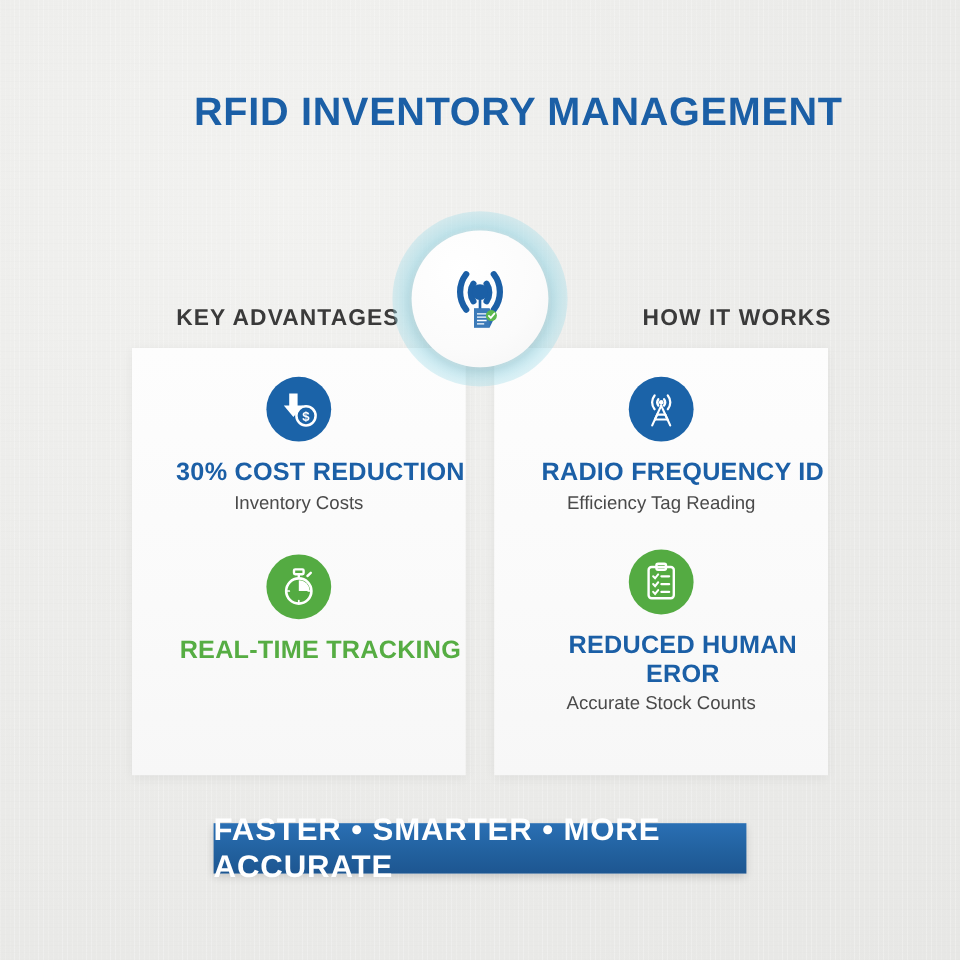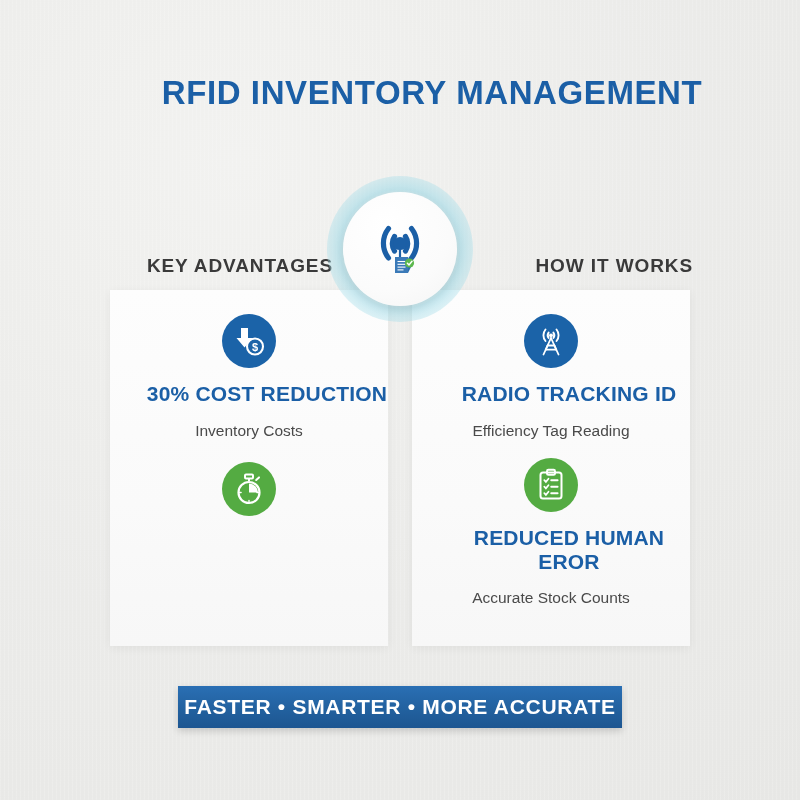--- a/index.html
+++ b/index.html
@@ -138,41 +138,41 @@
     margin-top: 14px;
     font-size: 21px;
     font-weight: bold;
     letter-spacing: .2px;
     line-height: 1.13;
     margin-left: 36px;
   }
   .t-blue  { color: #1b5fa6; }
   .t-green { color: #56ad43; }
   .item-sub {
-    margin-top: 16px;
+    margin-top: 5px;
     font-size: 15.5px;
     color: #4a4a4a;
   }
 
   
   #banner {
     position: absolute;
     left: 178px;
     top: 686px;
     width: 444px;
     height: 42px;
     background: linear-gradient(180deg, #2a6fb4 0%, #22619f 55%, #1d5691 100%);
     box-shadow: 0 3px 7px rgba(0,0,0,0.16);
     display: flex;
     align-items: center;
     justify-content: center;
   }
   #banner-text {
     color: #ffffff;
-    font-size: 21px;
+    font-size: 26px;
     font-weight: bold;
     letter-spacing: .7px;
   }
 </style>
 </head>
 <body>
 
 <div id="stage">
 
   <div id="header">
@@ -232,20 +232,21 @@
           <line x1="24.2" y1="8" x2="27" y2="5.4" stroke="#ffffff" stroke-width="2" stroke-linecap="round"></line>
           <circle cx="17" cy="20.5" r="10.5" fill="none" stroke="#ffffff" stroke-width="2.2"></circle>
           <path d="M17 20.5 L17 11.5 A9 9 0 0 1 26 20.5 Z" fill="#ffffff"></path>
           <g stroke="#ffffff" stroke-width="1.4" stroke-linecap="round">
             <line x1="17" y1="30" x2="17" y2="28.4"></line>
             <line x1="7.5" y1="20.5" x2="9.1" y2="20.5"></line>
             <line x1="26.5" y1="20.5" x2="24.9" y2="20.5"></line>
           </g>
         </svg>
       </div>
+      <div class="item-title t-green">REAL-TIME TRACKING</div>
     </div>
 
   </div>
 
   <div class="card" id="card-right">
 
     <div class="item" style="top:24px;">
       <div class="item-icon icon-blue">
         <svg width="34" height="34" viewBox="0 0 34 34">
           <g fill="none" stroke="#ffffff" stroke-width="1.9" stroke-linecap="round">
@@ -258,21 +259,21 @@
           <g stroke="#ffffff" stroke-width="1.8" stroke-linecap="round">
             <line x1="17" y1="14" x2="9.5" y2="30.5"></line>
             <line x1="17" y1="14" x2="24.5" y2="30.5"></line>
             <line x1="13.6" y1="21.5" x2="20.4" y2="21.5"></line>
             <line x1="11.8" y1="25.6" x2="22.2" y2="25.6"></line>
             <line x1="13.6" y1="21.5" x2="11.8" y2="25.6"></line>
             <line x1="20.4" y1="21.5" x2="22.2" y2="25.6"></line>
           </g>
         </svg>
       </div>
-      <div class="item-title t-blue">RADIO TRACKING ID</div>
+      <div class="item-title t-blue">RADIO FREQUENCY ID</div>
       <div class="item-sub">Efficiency Tag Reading</div>
     </div>
 
     <div class="item" style="top:168px;">
       <div class="item-icon icon-green">
         <svg width="34" height="34" viewBox="0 0 34 34">
           <rect x="6.5" y="4.5" width="21" height="26" rx="2.5" fill="none" stroke="#ffffff" stroke-width="2"></rect>
           <rect x="13" y="1.8" width="8" height="5" rx="1.4" fill="none" stroke="#ffffff" stroke-width="2"></rect>
           <g stroke="#ffffff" stroke-width="1.7" stroke-linecap="round" fill="none">
             <path d="M10.3 12.2 l1.6 1.7 l2.6 -3.2"></path>

